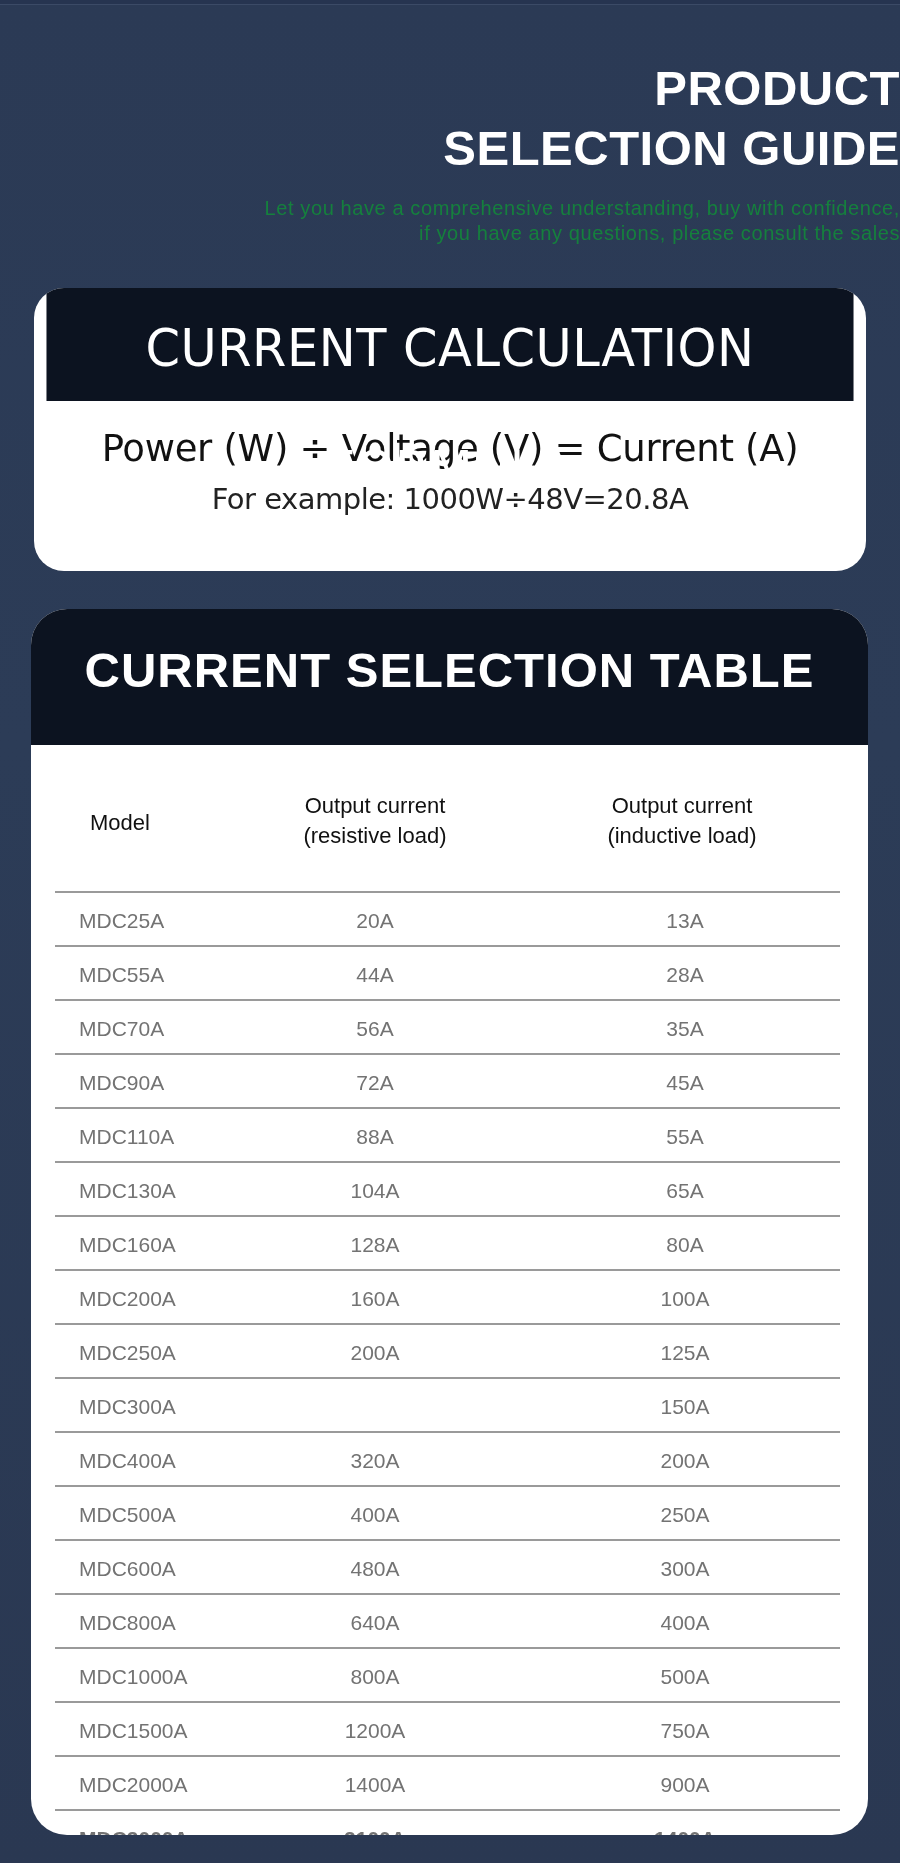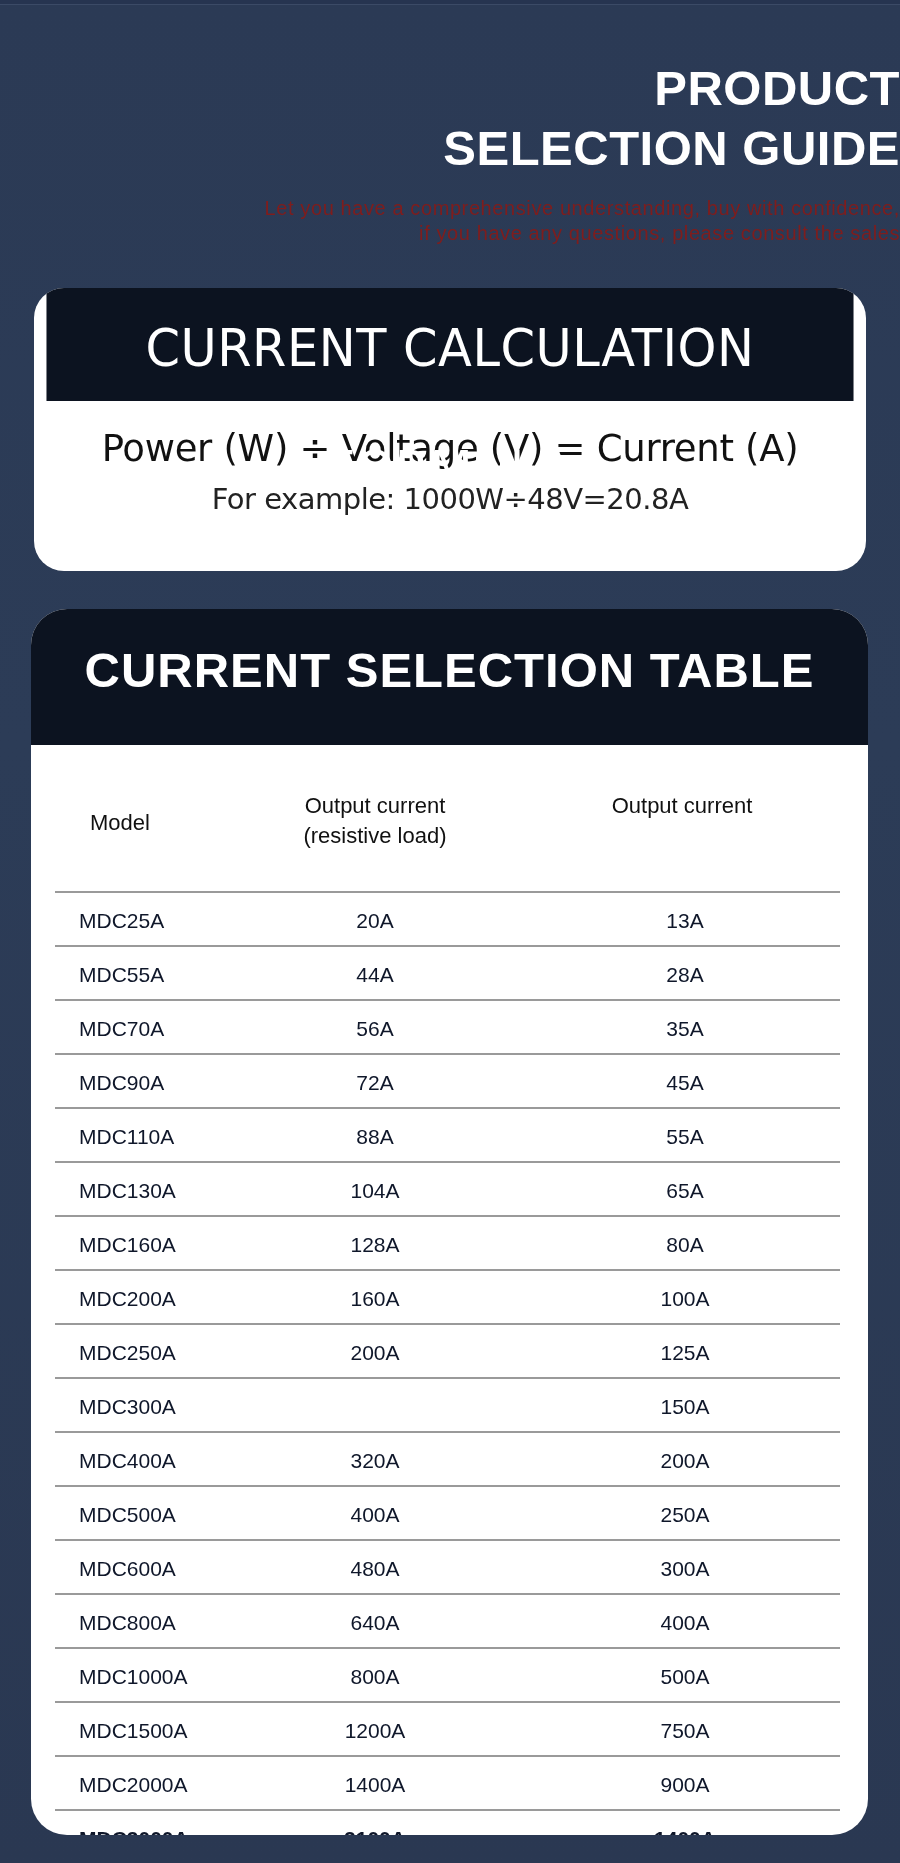--- a/index.html
+++ b/index.html
@@ -6,40 +6,40 @@
   html, body { width: 900px; height: 1863px; }
   body {
     background: linear-gradient(180deg, #2b3a55 0%, #2c3c57 40%, #2a3852 100%);
     font-family: "Liberation Sans", sans-serif;
     position: relative;
     overflow: hidden;
   }
   .top-strip { position: absolute; left: 0; top: 0; width: 900px; height: 5px; background: #263450; border-bottom: 1px solid #3b4a66; }
   .hero { position: absolute; left: 0; top: 58px; width: 900px; text-align: right; color: #ffffff; }
   .hero-title { font-weight: bold; font-size: 49px; line-height: 60px; letter-spacing: 0.5px; }
-  .hero-sub { margin-top: 18px; font-size: 20px; line-height: 25px; color: #7f1d1d; letter-spacing: 0.6px; }
+  .hero-sub { margin-top: 18px; font-size: 20px; line-height: 25px; color: #15803d; letter-spacing: 0.6px; }
 
   .card { position: absolute; background: #ffffff; overflow: hidden; }
   .card-head { background: #0c1320; color: #ffffff; text-align: center; }
 
   .formula-card { left: 34px; top: 288px; width: 832px; height: 283px; border-radius: 30px; }
   .formula-card .card-head { height: 113px; line-height: 122px; font-size: 51px; letter-spacing: 0.5px; font-family: "DejaVu Sans", sans-serif; font-weight: normal; transform: scaleX(0.97); }
   .formula-main { text-align: center; font-family: "DejaVu Sans", sans-serif; font-size: 37px; color: #111; margin-top: 26px; letter-spacing: -0.3px; }
   .formula-example { text-align: center; font-family: "DejaVu Sans", sans-serif; font-size: 29px; color: #222; margin-top: 12px; letter-spacing: -0.5px; }
 
   .table-card { left: 31px; top: 609px; width: 837px; height: 1226px; border-radius: 36px; }
   .table-card .card-head { height: 136px; line-height: 122px; font-size: 49px; font-weight: bold; letter-spacing: 1px; }
 
   .tbl { position: absolute; left: 24px; top: 116px; width: 785px; margin-top: 28px; }
   .tbl-header { height: 140px; position: relative; border-bottom: 2px solid #9a9a9a; }
   .th { position: absolute; font-size: 22px; line-height: 30px; color: #111; text-align: center; }
   .th-model { left: 35px; top: 55px; }
   .th-res { left: 200px; width: 240px; top: 38px; }
   .th-ind { left: 507px; width: 240px; top: 38px; }
-  .tr { height: 54px; position: relative; border-bottom: 2px solid #9a9a9a; font-size: 21px; color: #0f172a; }
+  .tr { height: 54px; position: relative; border-bottom: 2px solid #9a9a9a; font-size: 21px; color: #737373; }
   .tr:last-child { border-bottom: none; font-weight: bold; }
   .td { position: absolute; top: 0; line-height: 56px; }
   .td-model { left: 24px; }
   .td-res { left: 220px; width: 200px; text-align: center; }
   .td-ind { left: 530px; width: 200px; text-align: center; }
 </style>
 </head>
 <body>
 
 <div class="top-strip"></div>
@@ -65,20 +65,21 @@
   <div class="card-head">CURRENT SELECTION TABLE</div>
   <div class="tbl">
     <div class="tbl-header">
       <div class="th th-model">Model</div>
       <div class="th th-res">
         <div>Output current</div>
         <div>(resistive  load)</div>
       </div>
       <div class="th th-ind">
         <div>Output current</div>
+        <div>(inductive load)</div>
       </div>
     </div>
     <div id="tbl-body">
         <div class="tr">
           <div class="td td-model">MDC25A</div>
           <div class="td td-res">20A</div>
           <div class="td td-ind">13A</div>
         </div>
         <div class="tr">
           <div class="td td-model">MDC55A</div>

